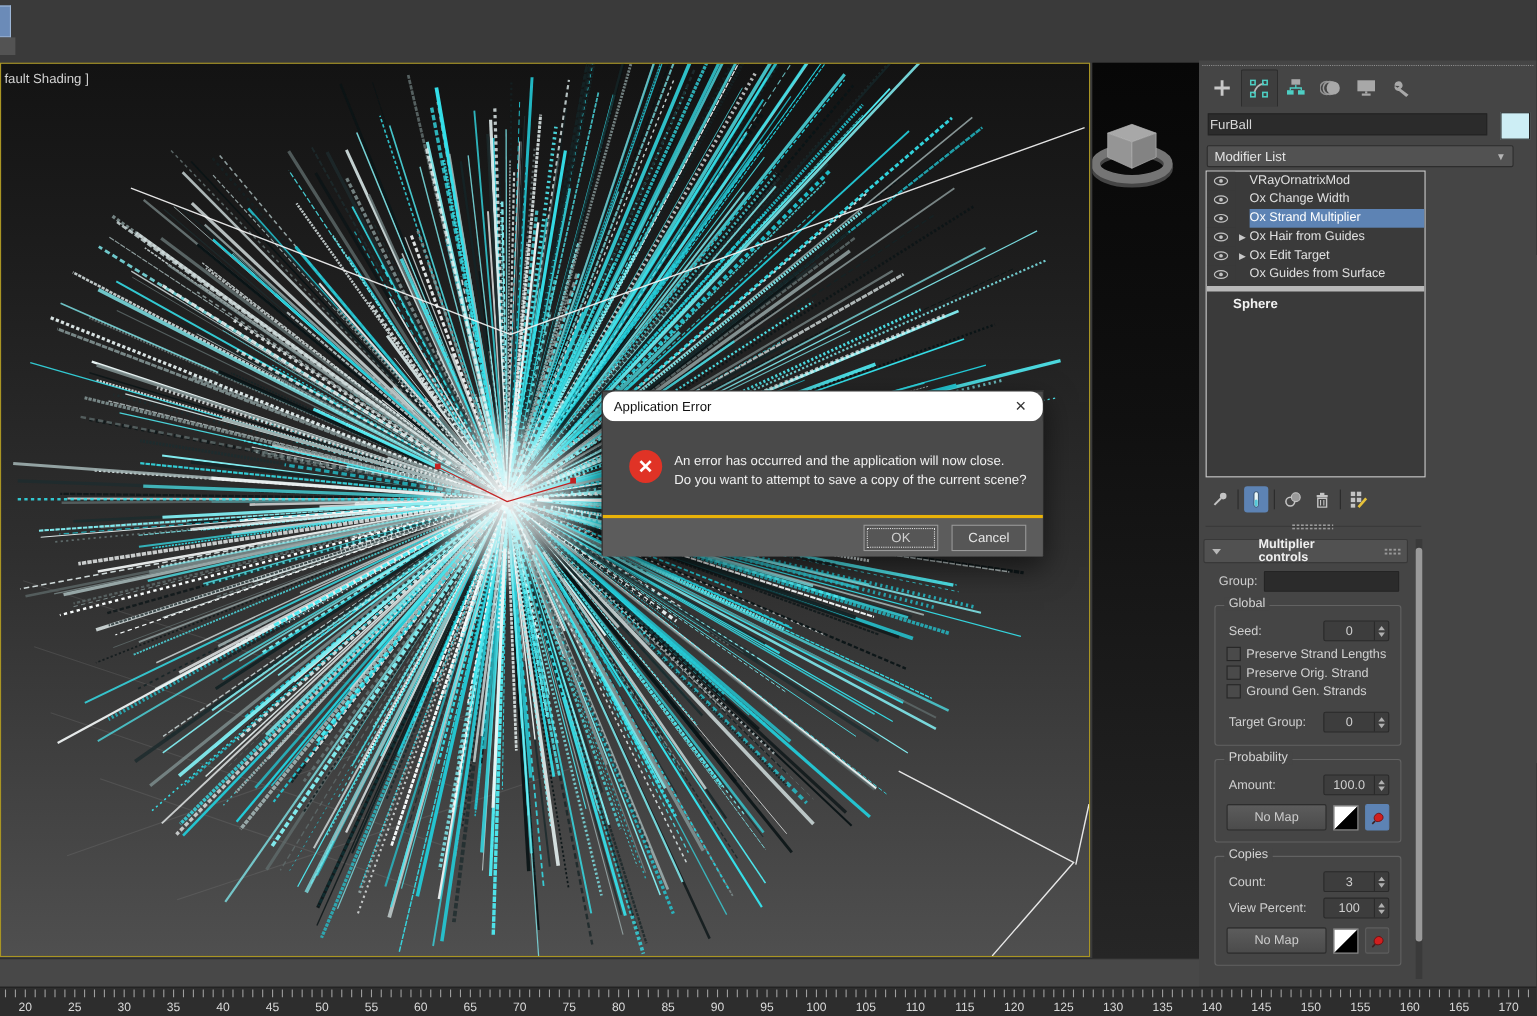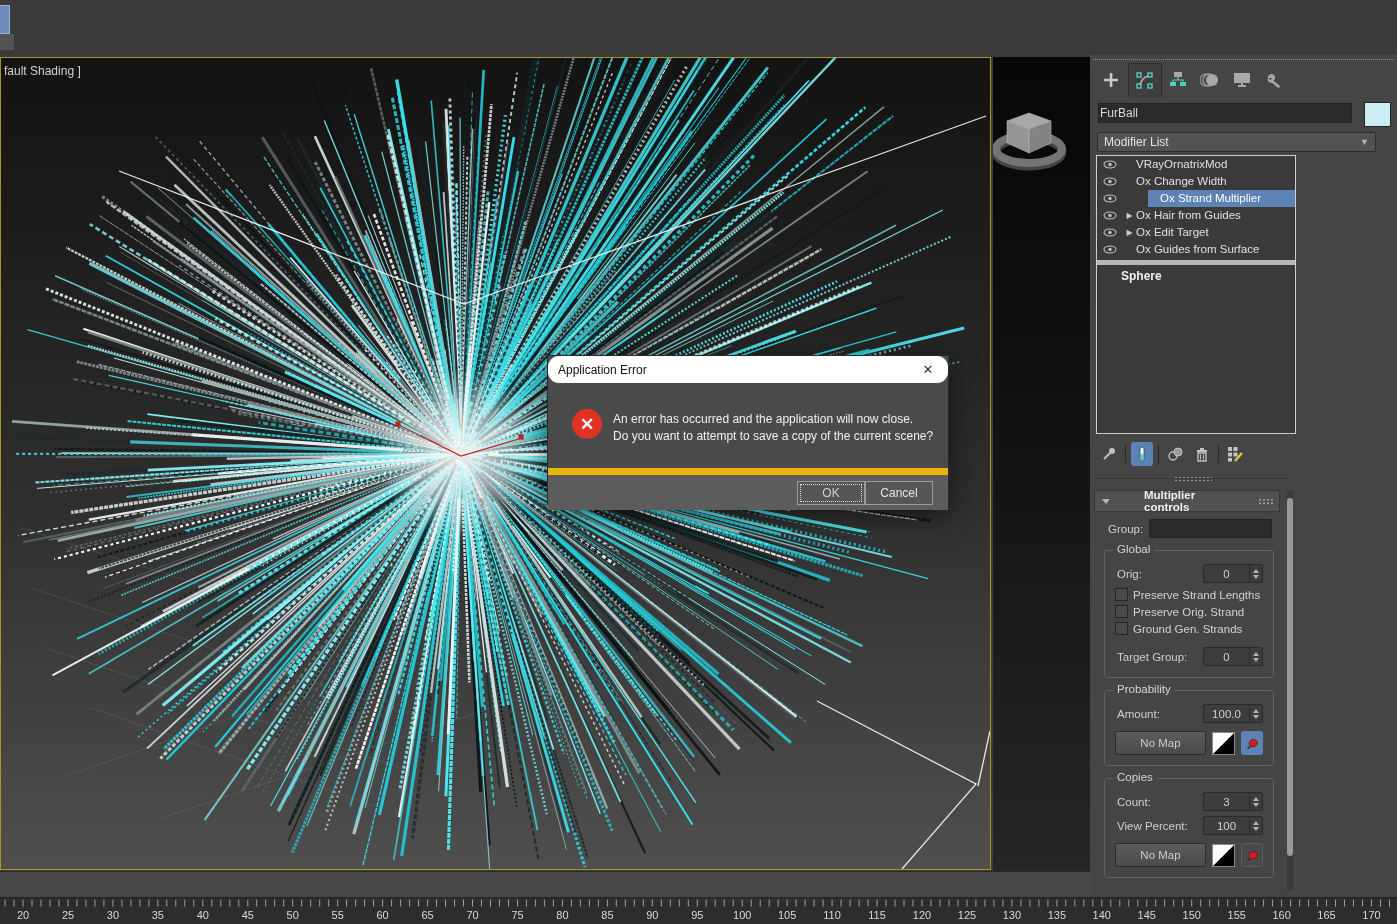--- a/index.html
+++ b/index.html
@@ -27,21 +27,21 @@
              color:#d8d8d8;font-size:12px;padding:0 1px;font-family:"Liberation Sans",sans-serif;}
   .swatch{position:absolute;left:266px;top:0;width:25px;height:23px;background:#cdeef5;border:1px solid #222;}
   .modlist{position:absolute;left:7px;top:77px;width:265px;height:18px;background:#525252;border:1px solid #2d2d2d;
            border-radius:2px;color:#e4e4e4;display:flex;align-items:center;padding:0 6px;}
   .modlist .dd{margin-left:auto;color:#b5b5b5;font-size:9px;}
   .stack{position:absolute;left:6px;top:100px;width:198px;height:277px;background:#3a3a3a;border:1px solid #cfcfcf;overflow:hidden;}
   .srow{display:flex;align-items:center;height:17px;font-size:11.5px;color:#e0e0e0;}
   .srow .eye{width:26px;display:flex;justify-content:center;flex:none;background:#3a3a3a;height:17px;align-items:center;}
   .srow .arrow{width:13px;flex:none;font-size:8px;color:#c9c9c9;text-align:center;}
   .srow .slabel{flex:1;height:17px;line-height:17px;}
-  .srow.sel .arrow,.srow.sel .slabel{background:#5d83b4;color:#fff;padding-left:12px;}
+  .srow.sel .arrow,.srow.sel .slabel{background:#5d83b4;color:#fff;}
   .sep-base{height:5px;background:#b8b8b8;margin:2px 0 2px 0;}
   .baserow{display:flex;height:18px;align-items:center;font-weight:bold;color:#f2f2f2;font-size:12px;padding-left:24px;}
   .stacktools{position:absolute;left:8px;top:385px;width:196px;height:28px;display:flex;align-items:center;gap:5px;}
   .tool{width:22px;height:24px;display:flex;align-items:center;justify-content:center;border-radius:3px;}
   .tool.on{background:#5d83b4;}
   .tsep{width:1px;height:18px;background:#2a2a2a;}
   .paneldiv{position:absolute;left:6px;top:423px;width:196px;border-top:1px solid #393939;}
   .paneldiv .dots{position:absolute;left:78px;top:-3px;width:38px;height:6px;
     background:radial-gradient(circle,#9a9a9a 0.9px,transparent 1.1px);background-size:4px 3px;}
   
@@ -85,22 +85,22 @@
   .dialog{position:absolute;left:547px;top:355px;width:400px;height:148px;background:#4c4c4c;border:1px solid #2a2a2a;
           box-shadow:0 10px 26px rgba(0,0,0,.55);z-index:50;}
   .dtitle{height:27px;background:#ffffff;display:flex;align-items:center;padding:0 10px;border-radius:11px;}
   .dtitle .ttext{font-size:12px;color:#111;}
   .dtitle .close{margin-left:auto;color:#333;font-size:13px;width:20px;text-align:center;}
   .dbody{height:85px;position:relative;background:#4a4a4a;}
   .erricon{position:absolute;left:24px;top:26px;width:30px;height:30px;border-radius:50%;background:#e03326;
            display:flex;align-items:center;justify-content:center;}
   .erricon span{color:#fff;font-size:17px;font-weight:bold;line-height:1;}
   .dmsg{position:absolute;left:65px;top:28px;font-size:12px;color:#f0f0f0;line-height:1.45;}
-  .dfoot{height:35px;background:#5c5c5c;border-top:7px solid #eab308;display:flex;align-items:center;
-         justify-content:flex-end;padding-right:15px;}
+  .dfoot{height:35px;background:#5c5c5c;border-top:3px solid #eab308;display:flex;align-items:center;
+         justify-content:flex-end;gap:12px;padding-right:15px;}
   .dbtn{min-width:66px;height:22px;background:#565656;border:1px solid #9a9a9a;color:#e6e6e6;font-size:12px;
         display:flex;align-items:center;justify-content:center;}
   .dbtn.focus{outline:1px dotted #dcdcdc;outline-offset:-4px;color:#cfcfcf;}
 </style>
 </head>
 <body>
 
 <div id="app">
 
   <div class="topband">
@@ -1289,21 +1289,21 @@
 
     <div class="rollbody">
       <div class="row">
         <span class="lbl">Group:</span>
         <div class="txtfield"></div>
       </div>
 
       <div class="gbox">
         <span class="legend">Global</span>
         <div class="grow">
-          <span class="lbl">Orig:</span>
+          <span class="lbl">Seed:</span>
           <div class="spinner">
             <span class="val">0</span>
             <span class="spinbtns">
                 <i class="up"></i>
                 <i class="dn"></i>
               </span>
           </div>
         </div>
         <div class="chkrow">
           <span class="chk"></span>

